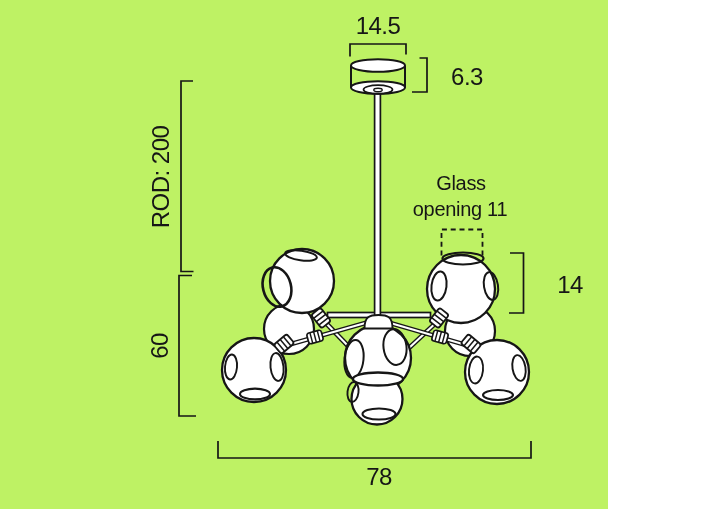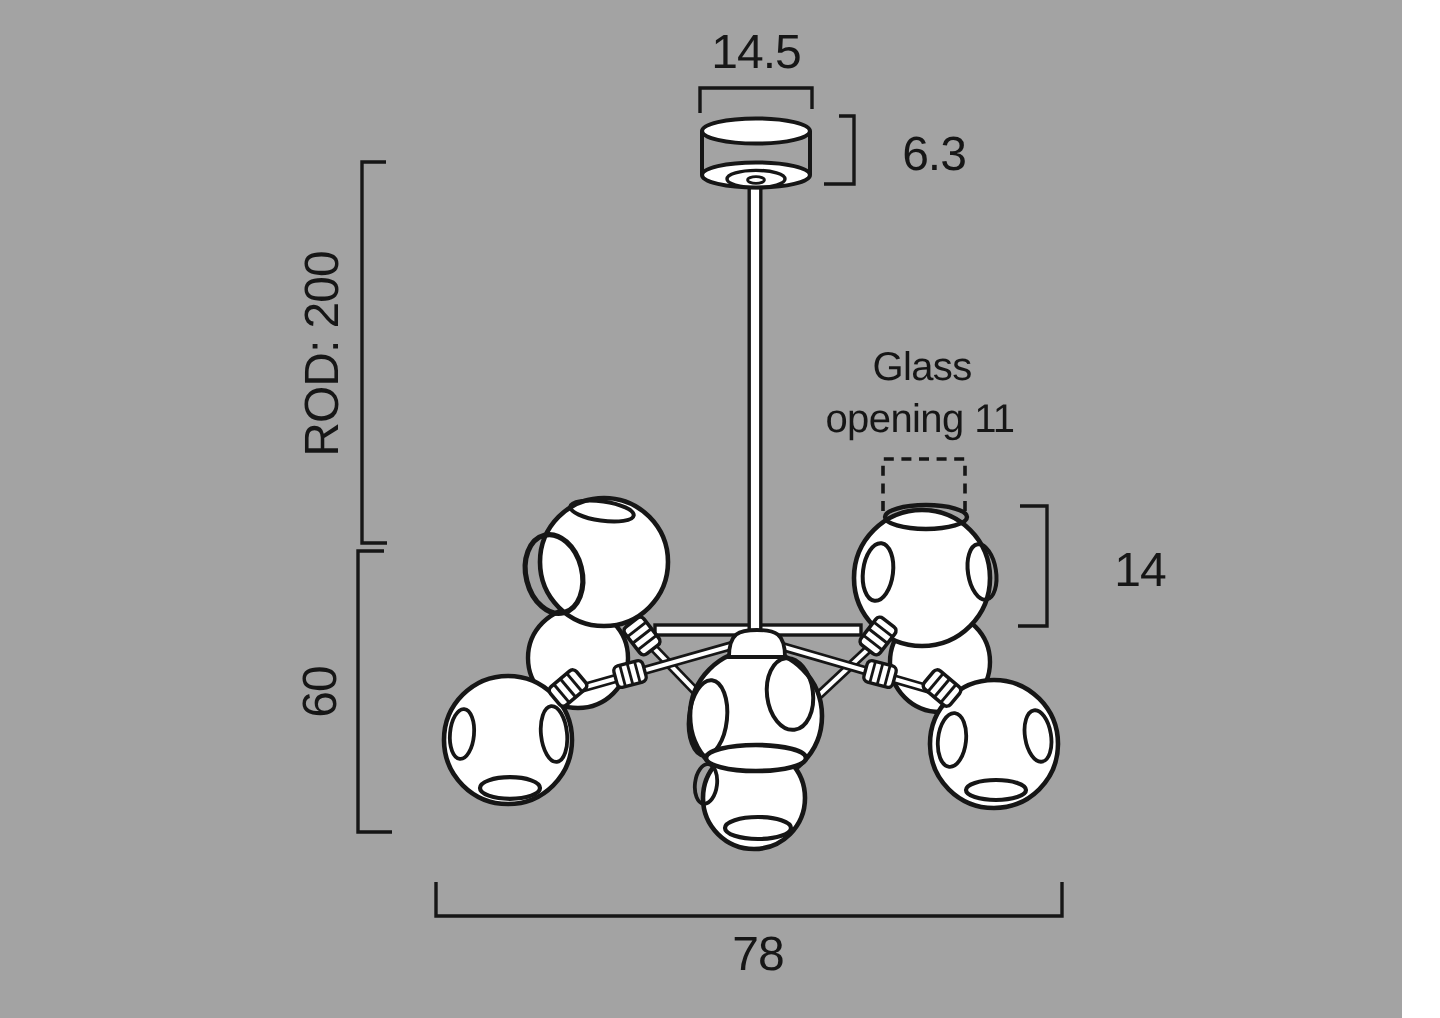--- a/index.html
+++ b/index.html
@@ -1,17 +1,17 @@
 <!DOCTYPE html>
 <html><head>
 <meta charset="utf-8">
 <style>
   html,body{margin:0;padding:0;background:#ffffff;}
   body{width:720px;height:509px;overflow:hidden;}
-  .stage{position:relative;width:701px;height:509px;background:#a3a3a3;}
+  .stage{position:relative;width:608px;height:509px;background:#bef264;}
   svg{display:block;}
   .dim-text{font-family:"Liberation Sans","DejaVu Sans",sans-serif;font-size:24px;fill:#161616;letter-spacing:-0.5px;}
   .label-text{font-family:"Liberation Sans","DejaVu Sans",sans-serif;font-size:20px;fill:#161616;letter-spacing:-0.3px;}
   .ln{stroke:#161616;fill:none;}
   .white{fill:#ffffff;}
 </style>
 </head>
 <body>
 
 <div class="stage">

